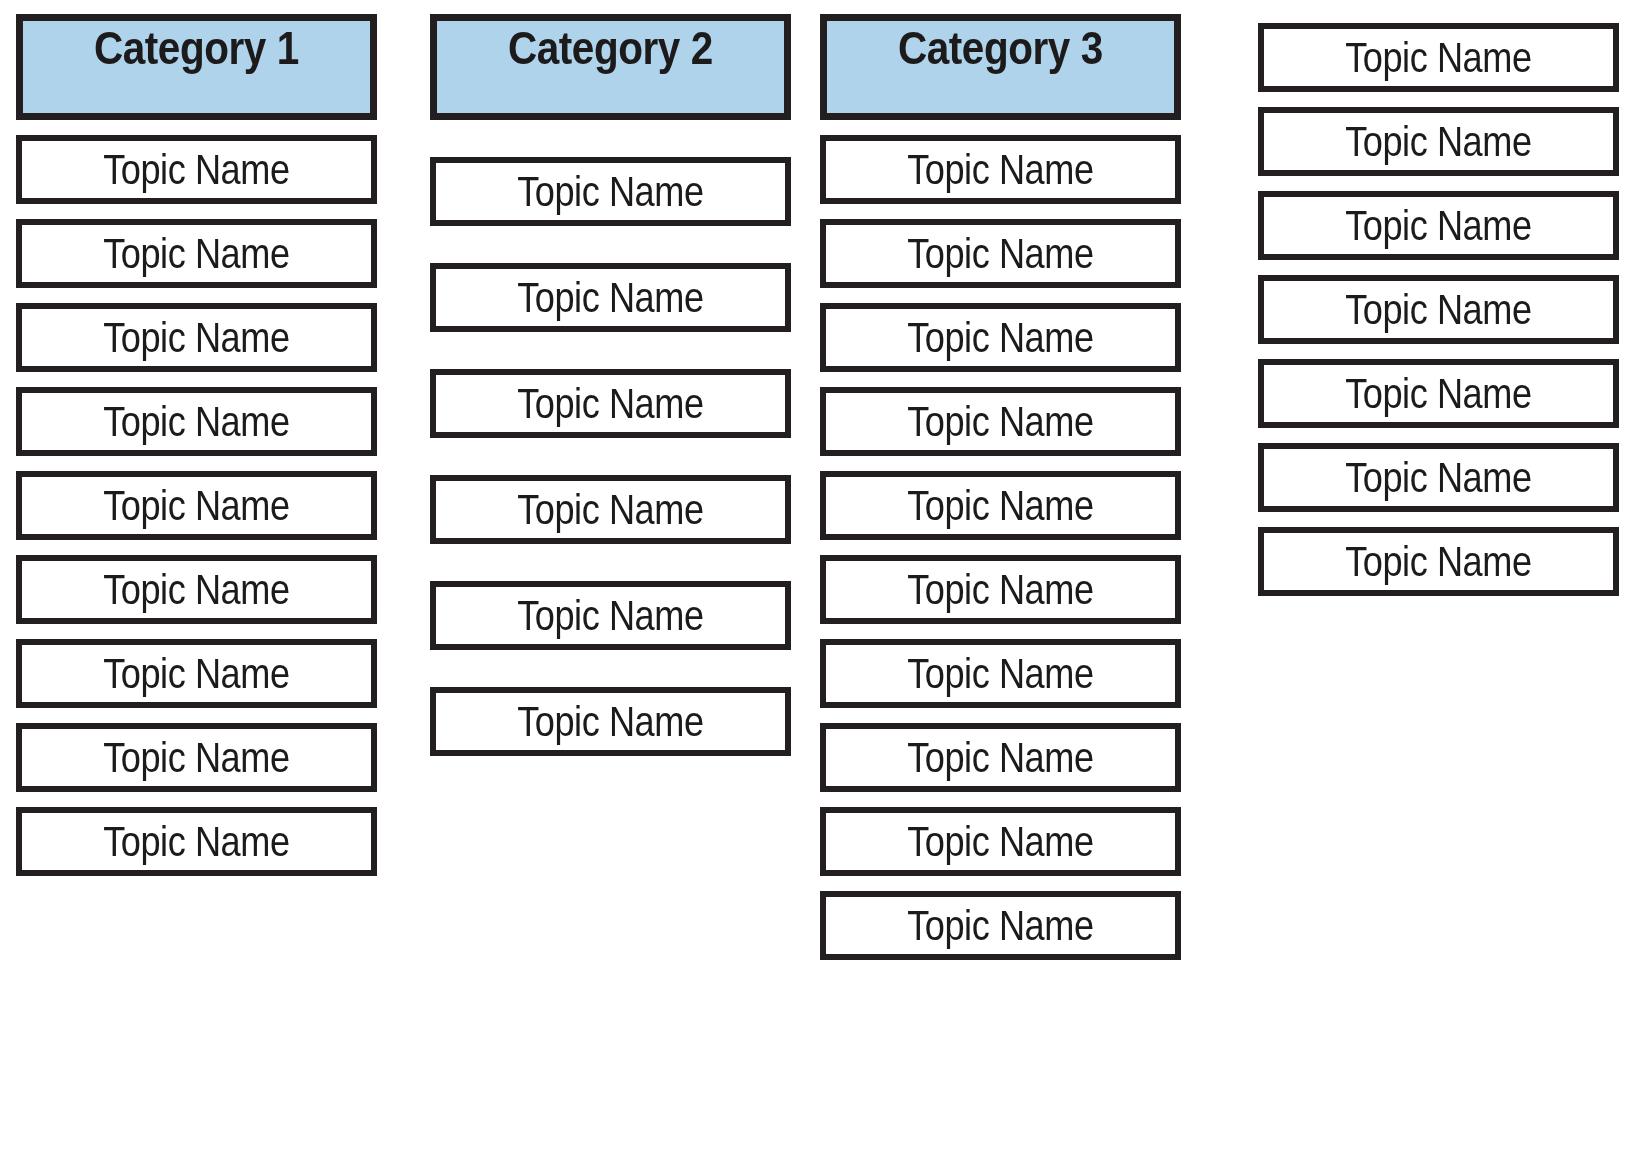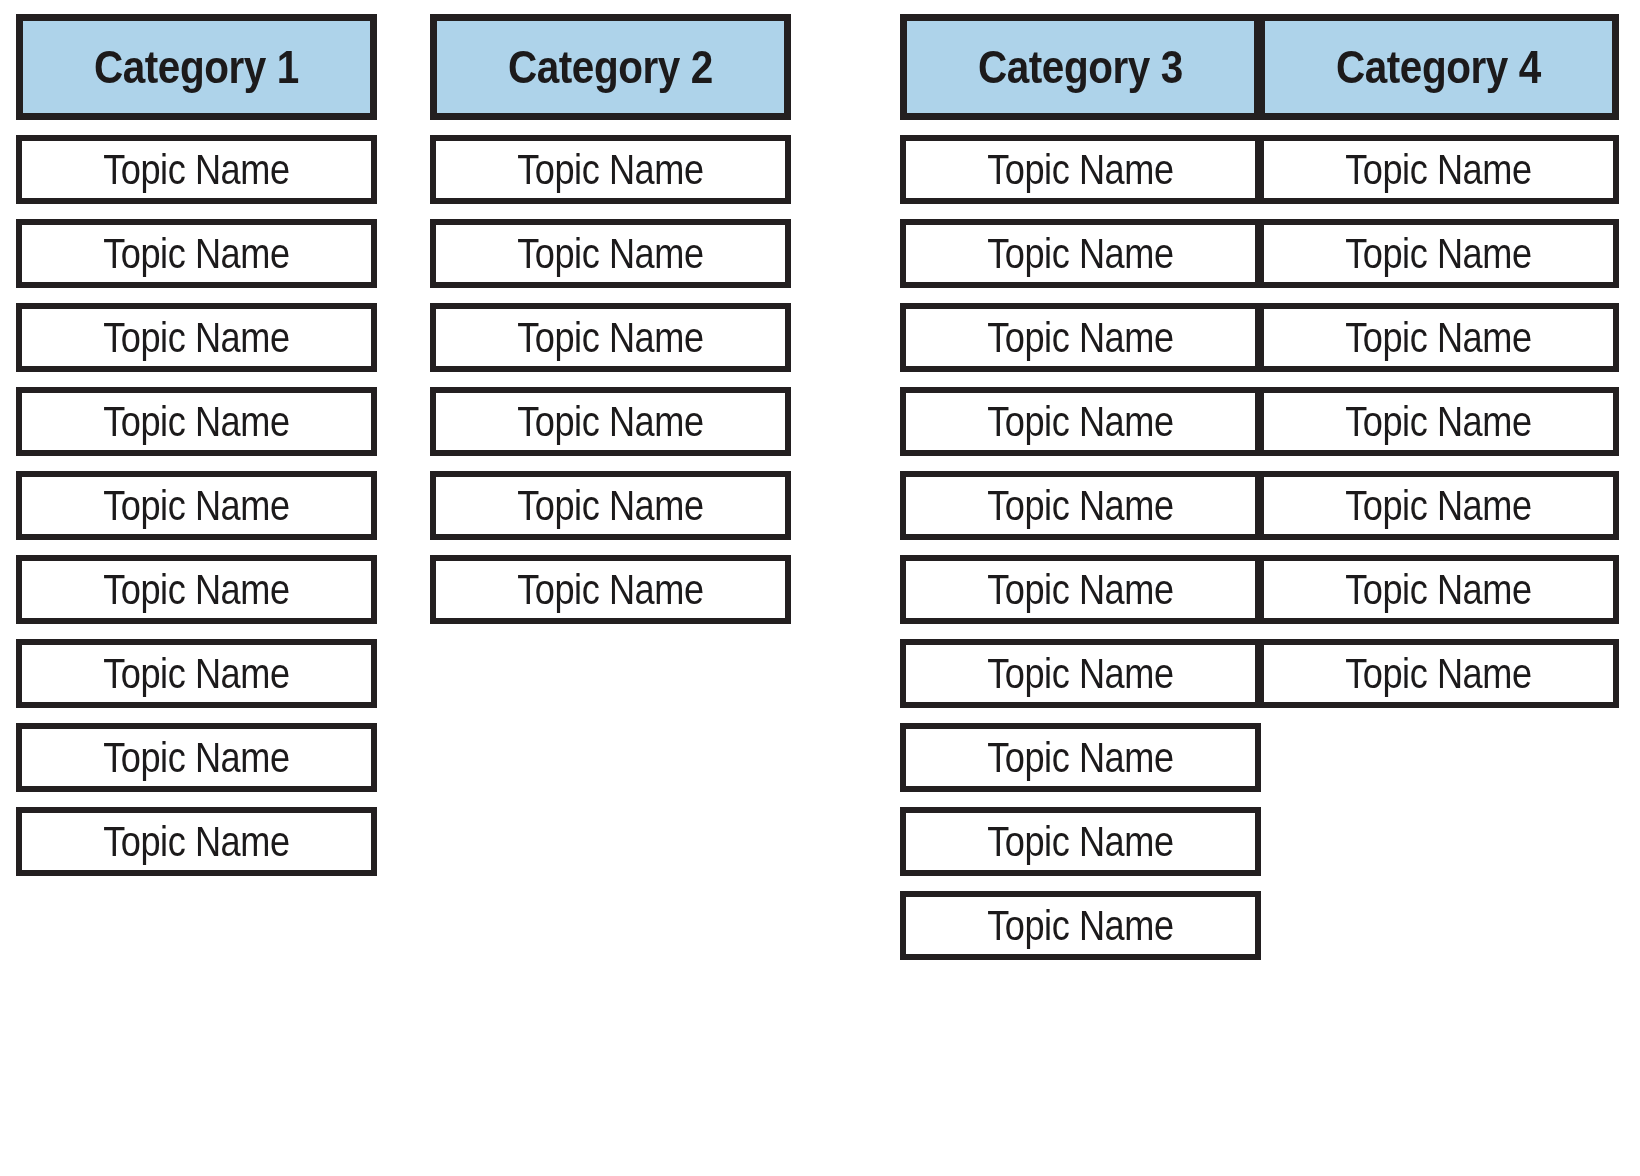--- a/index.html
+++ b/index.html
@@ -25,21 +25,20 @@
     flex-direction: column;
     align-items: stretch;
   }
   .header-box {
     box-sizing: border-box;
     margin-top: 14px;
     height: 106px;
     border: 7px solid var(--border, #231f20);
     background: var(--header-fill, #aed3ea);
     display: flex;
-    align-items: center;
     justify-content: center;
   }
   .header-label {
     font-size: 46px;
     font-weight: bold;
     color: var(--text, #1c1a1b);
     transform: scaleX(0.88);
     white-space: nowrap;
     letter-spacing: -0.5px;
   }
@@ -94,21 +93,21 @@
       <div class="topic-box">
         <span class="topic-label">Topic Name</span>
       </div>
       <div class="topic-box">
         <span class="topic-label">Topic Name</span>
       </div>
       <div class="topic-box">
         <span class="topic-label">Topic Name</span>
       </div>
     </div>
-    <div class="column" style="left: 430px;">
+    <div class="column" style="left: 430px; gap: 22px;">
       <div class="header-box">
         <span class="header-label">Category 2</span>
       </div>
       <div class="topic-box">
         <span class="topic-label">Topic Name</span>
       </div>
       <div class="topic-box">
         <span class="topic-label">Topic Name</span>
       </div>
       <div class="topic-box">
@@ -117,21 +116,21 @@
       <div class="topic-box">
         <span class="topic-label">Topic Name</span>
       </div>
       <div class="topic-box">
         <span class="topic-label">Topic Name</span>
       </div>
       <div class="topic-box">
         <span class="topic-label">Topic Name</span>
       </div>
     </div>
-    <div class="column" style="left: 884px; padding-left: 16px;">
+    <div class="column" style="left: 804px; padding-left: 16px;">
       <div class="header-box">
         <span class="header-label">Category 3</span>
       </div>
       <div class="topic-box">
         <span class="topic-label">Topic Name</span>
       </div>
       <div class="topic-box">
         <span class="topic-label">Topic Name</span>
       </div>
       <div class="topic-box">
@@ -153,23 +152,20 @@
         <span class="topic-label">Topic Name</span>
       </div>
       <div class="topic-box">
         <span class="topic-label">Topic Name</span>
       </div>
       <div class="topic-box">
         <span class="topic-label">Topic Name</span>
       </div>
     </div>
     <div class="column" style="left: 1258px;">
-      <div class="header-box">
-        <span class="header-label">Category 4</span>
-      </div>
       <div class="topic-box">
         <span class="topic-label">Topic Name</span>
       </div>
       <div class="topic-box">
         <span class="topic-label">Topic Name</span>
       </div>
       <div class="topic-box">
         <span class="topic-label">Topic Name</span>
       </div>
       <div class="topic-box">

